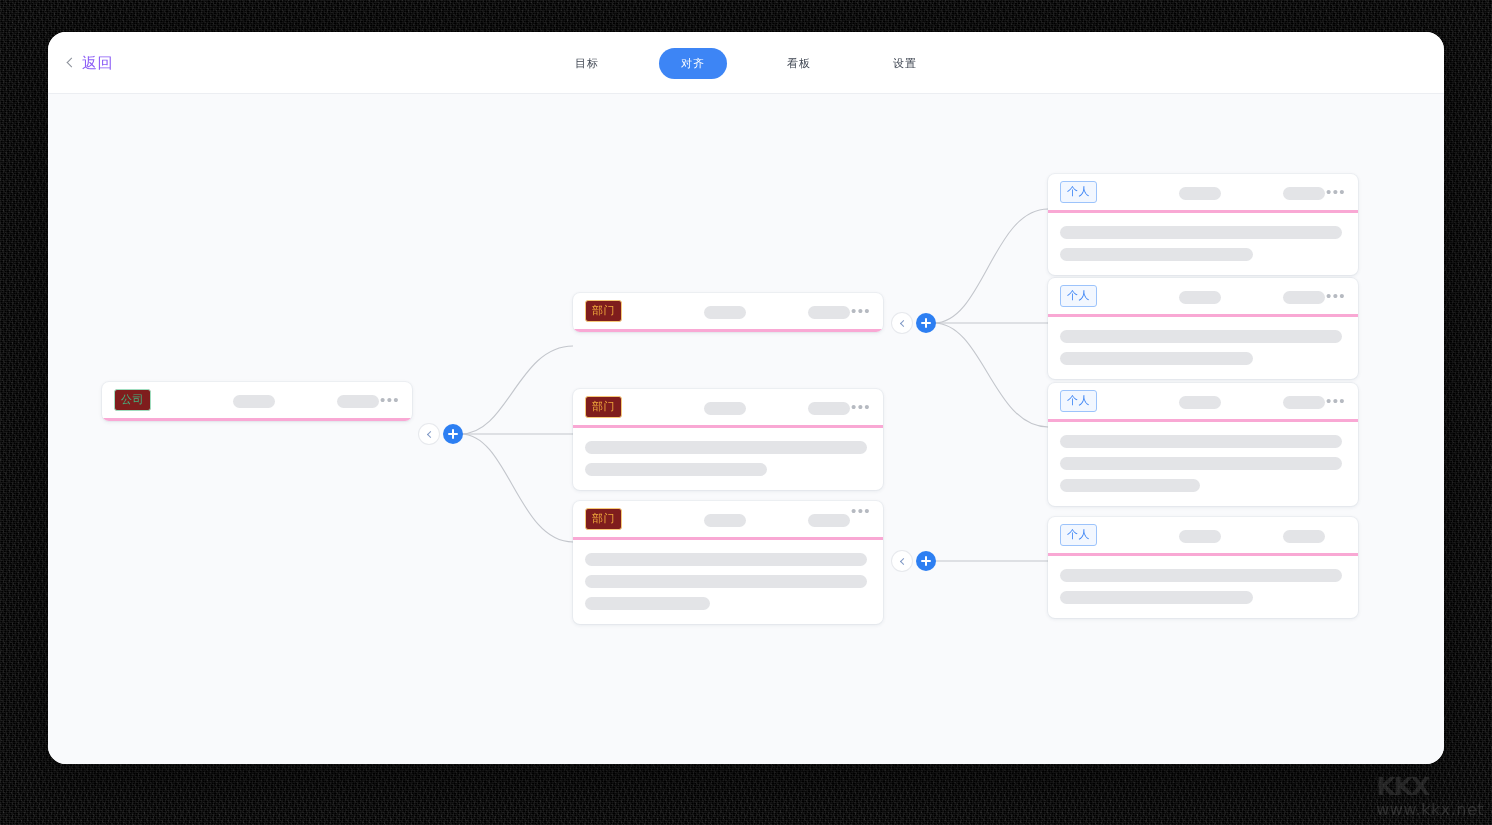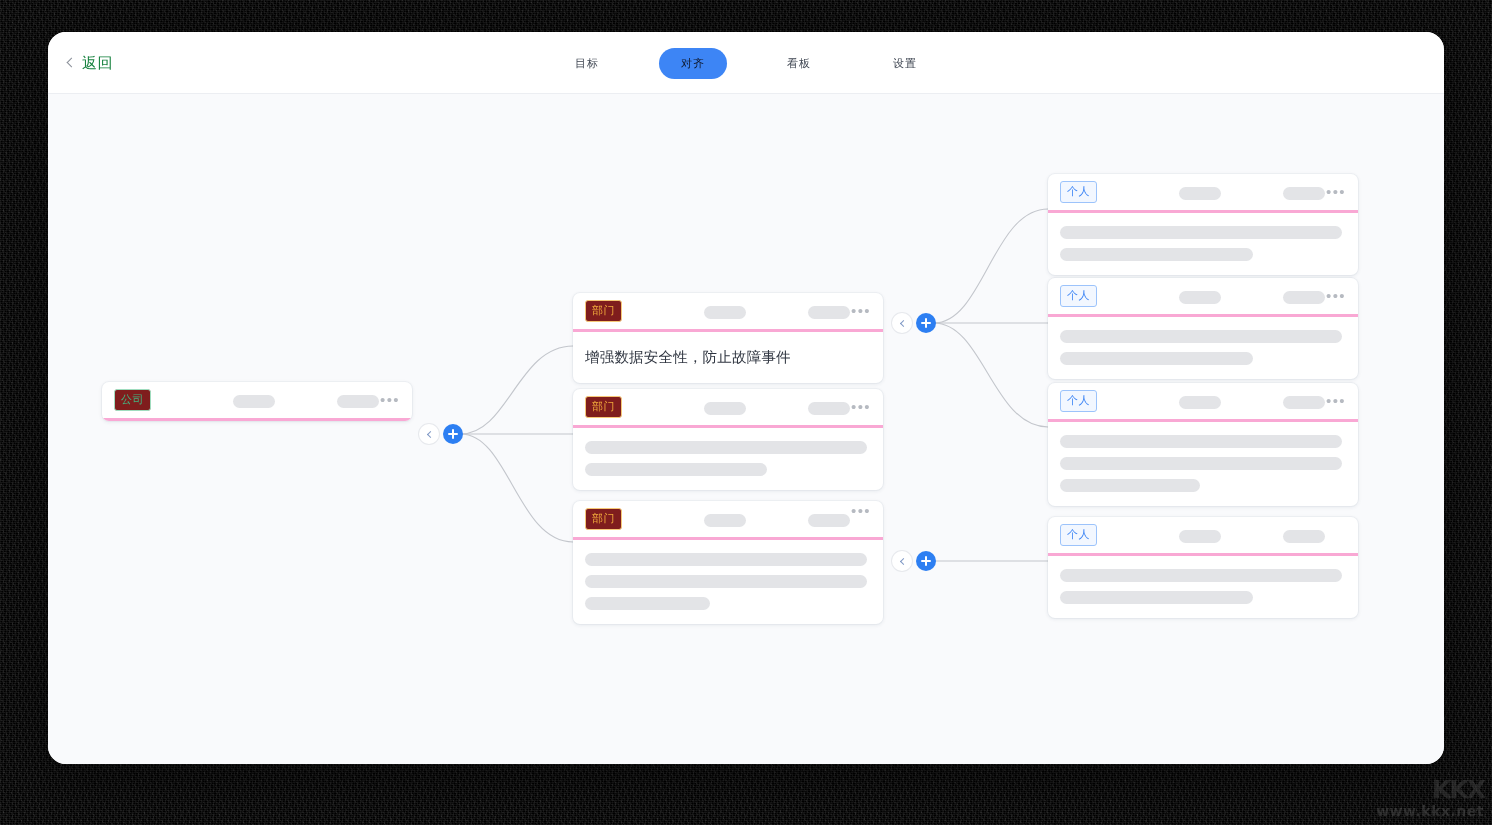--- a/index.html
+++ b/index.html
@@ -61,21 +61,21 @@
   #back-button .chev {
     display: inline-block;
     width: 7px; height: 7px;
     border-left: 1.6px solid #8a8f99;
     border-bottom: 1.6px solid #8a8f99;
     transform: rotate(45deg);
     margin-bottom: 1px;
   }
   #back-button .lbl {
     font-size: 15px;
-    color: #15803d;
+    color: #8b5cf6;
     letter-spacing: .5px;
   }
 
   #nav-tabs {
     position: absolute;
     left: 0; right: 0; top: 0;
     height: 62px;
     display: flex;
     align-items: center;
     justify-content: center;
@@ -86,21 +86,21 @@
     color: #3d4450;
     padding: 8px 22px;
     border-radius: 18px;
     cursor: pointer;
     user-select: none;
     letter-spacing: 1px;
     white-space: nowrap;
   }
   .nav-tab.active {
     background: #3d85f5;
-    color: #0f172a;
+    color: #ffffff;
   }
 
   
   #canvas {
     position: relative;
     height: 670px;
     background: #f9fafc;
     overflow: hidden;
   }
 
@@ -224,36 +224,36 @@
     border-radius: 1px;
   }
   .btn-add::before { left: 5px; top: 9.2px; width: 10px; height: 1.8px; }
   .btn-add::after  { top: 5px; left: 9.2px; height: 10px; width: 1.8px; }
 
   
   #watermark {
     position: absolute;
     right: 8px;
     bottom: 6px;
-    text-align: right;
+    text-align: left;
     opacity: .42;
     user-select: none;
   }
   #watermark .wm-logo {
     font-family: "DejaVu Sans", sans-serif;
     font-size: 25px;
     font-weight: bold;
     color: #4a4a4a;
     letter-spacing: -2px;
     line-height: 26px;
   }
   #watermark .wm-url {
     font-family: "DejaVu Sans", sans-serif;
-    font-size: 14px;
-    font-weight: bold;
+    font-size: 16px;
+    font-weight: normal;
     color: #5a5a5a;
     letter-spacing: .5px;
   }
 </style>
 </head>
 <body>
 
 <div id="desktop">
 
   <div id="window">
@@ -307,23 +307,20 @@
         <div class="btn-add"></div>
       </div>
 
       <div class="card" style="left:525px; top:199px; width:310px;">
         <div class="card-head">
           <span class="badge dept">部门</span>
           <span class="pill p1"></span>
           <span class="pill p2"></span>
           <span class="dots">•••</span>
         </div>
-        <div class="card-body">
-          <div class="card-text">增强数据安全性，防止故障事件</div>
-        </div>
       </div>
 
       <div class="node-ctrl" style="left:844px; top:219px;">
         <div class="btn-collapse">
           <span class="chev"></span>
         </div>
         <div class="btn-add"></div>
       </div>
 
       <div class="card" style="left:525px; top:295px; width:310px;">

